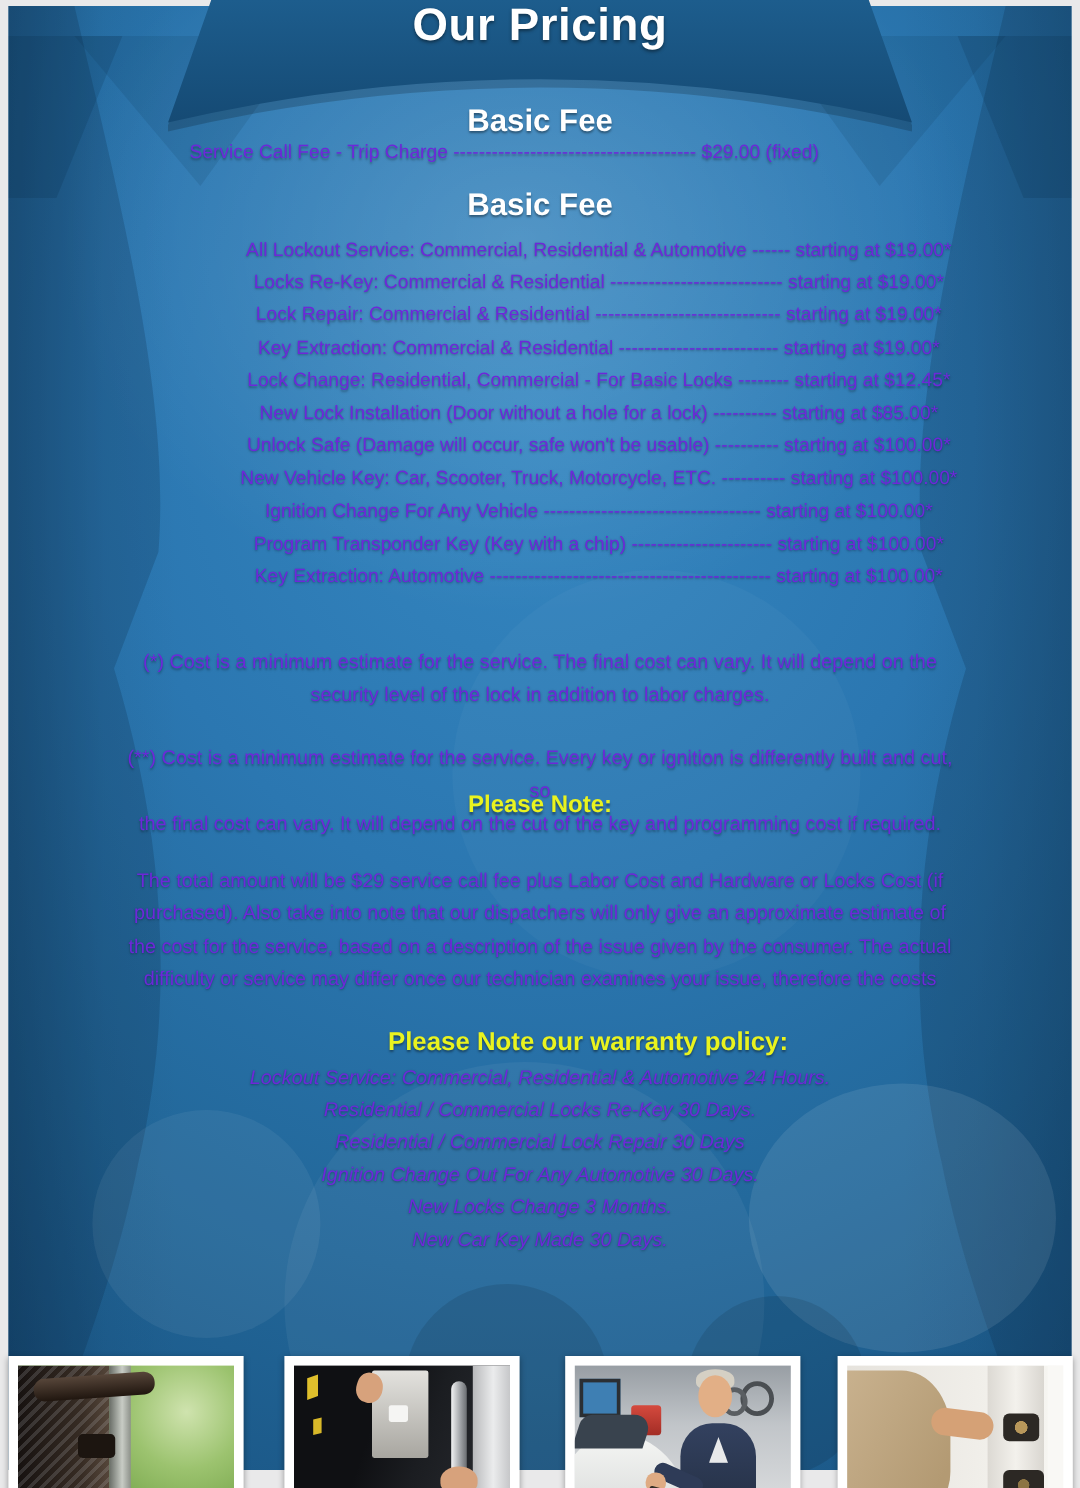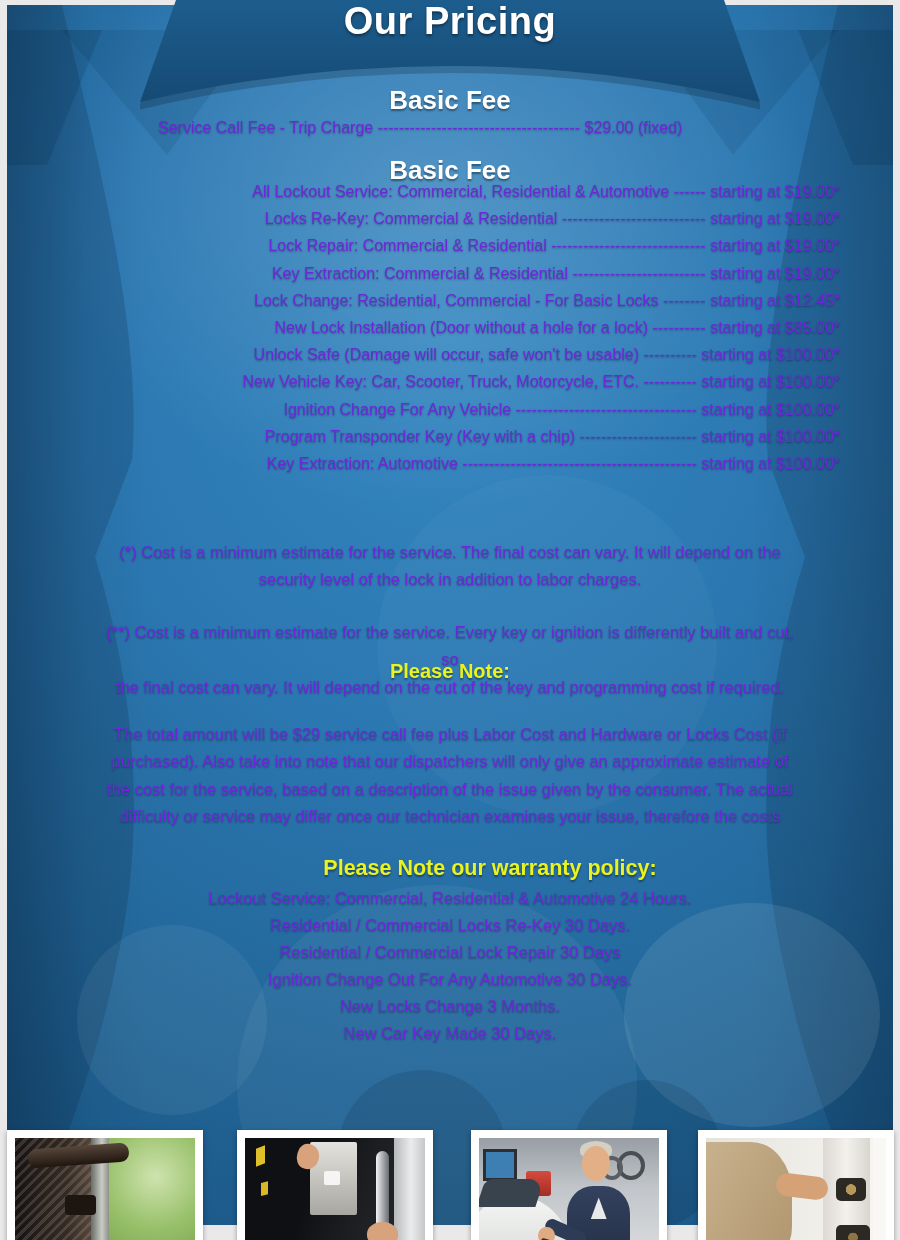--- a/index.html
+++ b/index.html
@@ -13,32 +13,32 @@
   .decor{position:absolute;left:0;top:0;}
   .ribbon{position:absolute;left:140px;top:0;width:620px;height:118px;}
   .title{position:absolute;left:0;top:0;width:900px;margin:0;text-align:center;
         font-size:38px;font-weight:700;color:#ffffff;letter-spacing:0.5px;
         text-shadow:0 2px 3px rgba(0,0,0,0.45);}
   h2.bf{position:absolute;left:0;width:900px;margin:0;text-align:center;
         font-size:26px;font-weight:700;color:#ffffff;text-shadow:0 2px 2px rgba(0,0,0,0.4);}
   .bf1{top:85px;} .bf2{top:155px;}
   .txt{color:#6d28d9;text-shadow:0 1px 2px rgba(0,0,0,0.35);font-size:16px;}
   .service-line{position:absolute;left:158px;top:119px;right:60px;text-align:left;}
-  .price-list{position:absolute;left:158px;top:178px;right:60px;text-align:right;}
+  .price-list{position:absolute;left:158px;top:195px;right:60px;text-align:center;}
   .price-line{line-height:27.2px;}
   .note{position:absolute;left:100px;right:100px;text-align:center;
         white-space:pre-line;line-height:27.3px;font-size:16.5px;}
   .note1{top:539px;} .note2{top:619px;}
   .yellow{position:absolute;left:0;width:900px;margin:0;text-align:center;font-weight:700;
         color:#e9f31f;text-shadow:0 2px 2px rgba(0,0,0,0.4);}
   .pn-h{top:660px;font-size:20px;}
   .pn-body{top:721px;left:95px;right:95px;}
   .w-h{top:856px;font-size:21.5px;margin-left:40px;}
   .warranty-list{position:absolute;left:0;top:885px;width:900px;text-align:center;}
-  .warranty-line{line-height:27px;font-size:16.5px;}
+  .warranty-line{line-height:27px;font-size:16.5px;font-style:italic;}
   .photos{position:absolute;left:0;top:1130px;width:900px;height:130px;}
   .photo{position:absolute;margin:0;padding:8px;background:#ffffff;
         box-shadow:0 2px 5px rgba(0,0,0,0.35);}
   .ph-inner{position:relative;width:180px;height:110px;overflow:hidden;}
   .ph-inner div{position:absolute;}
   
   .p1{left:7px;}
   .p1 .ph-inner{background:radial-gradient(circle at 78% 35%, #cfe3ae 0%, #9cc36f 30%, #74a348 62%, #567f33 100%);}
   .p1-darkleft{left:0;top:0;width:42%;height:100%;
         background:repeating-linear-gradient(135deg, rgba(210,214,220,0.16) 0 3px, rgba(0,0,0,0) 3px 7px),

